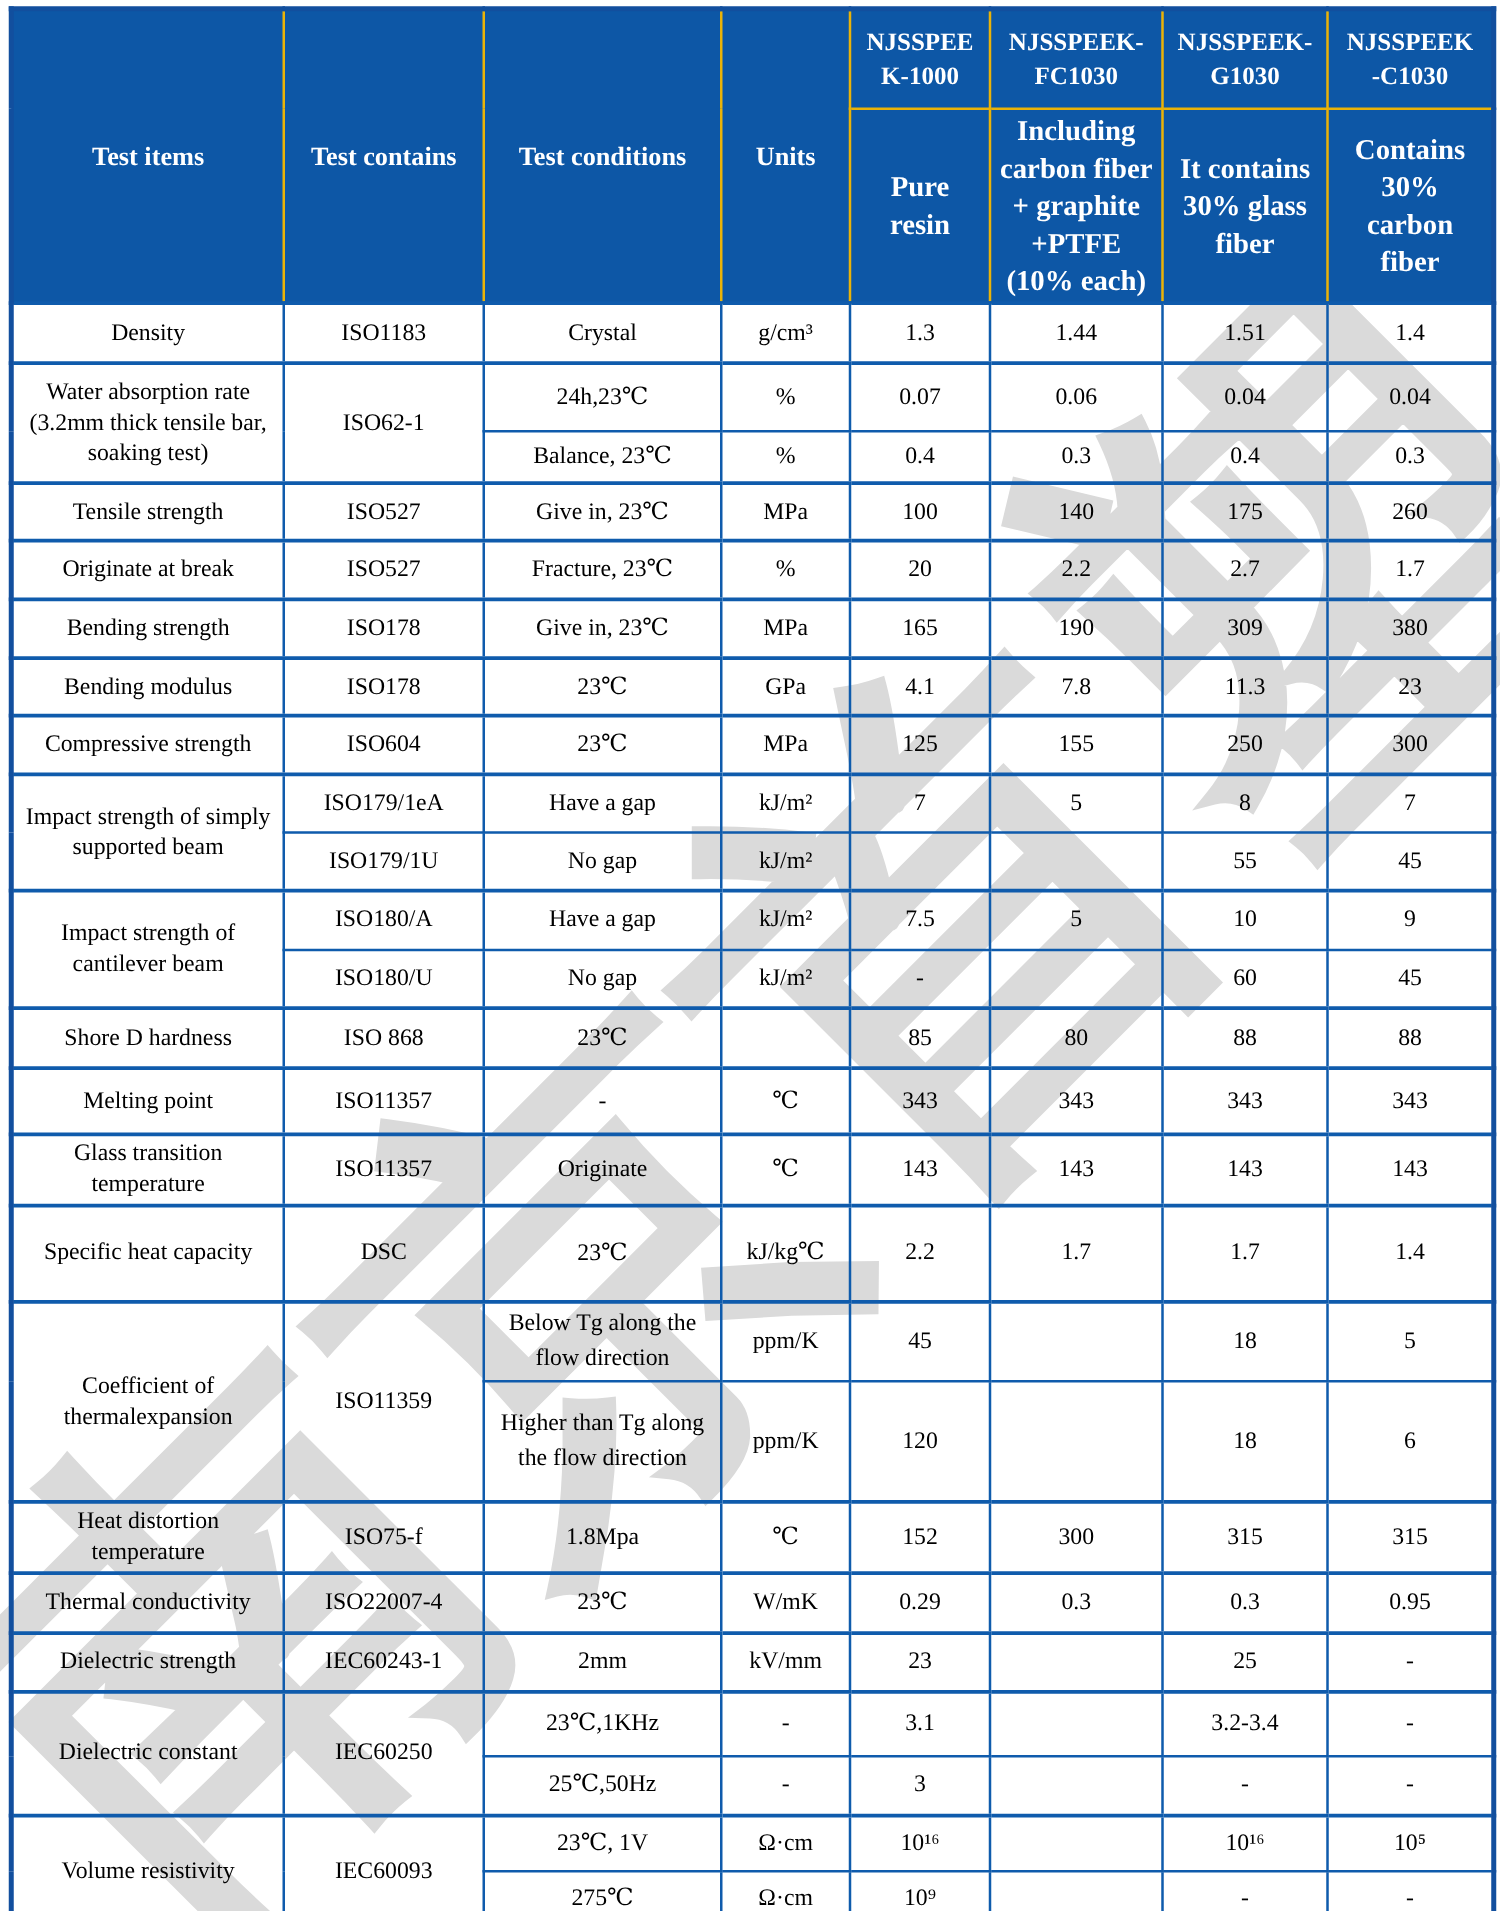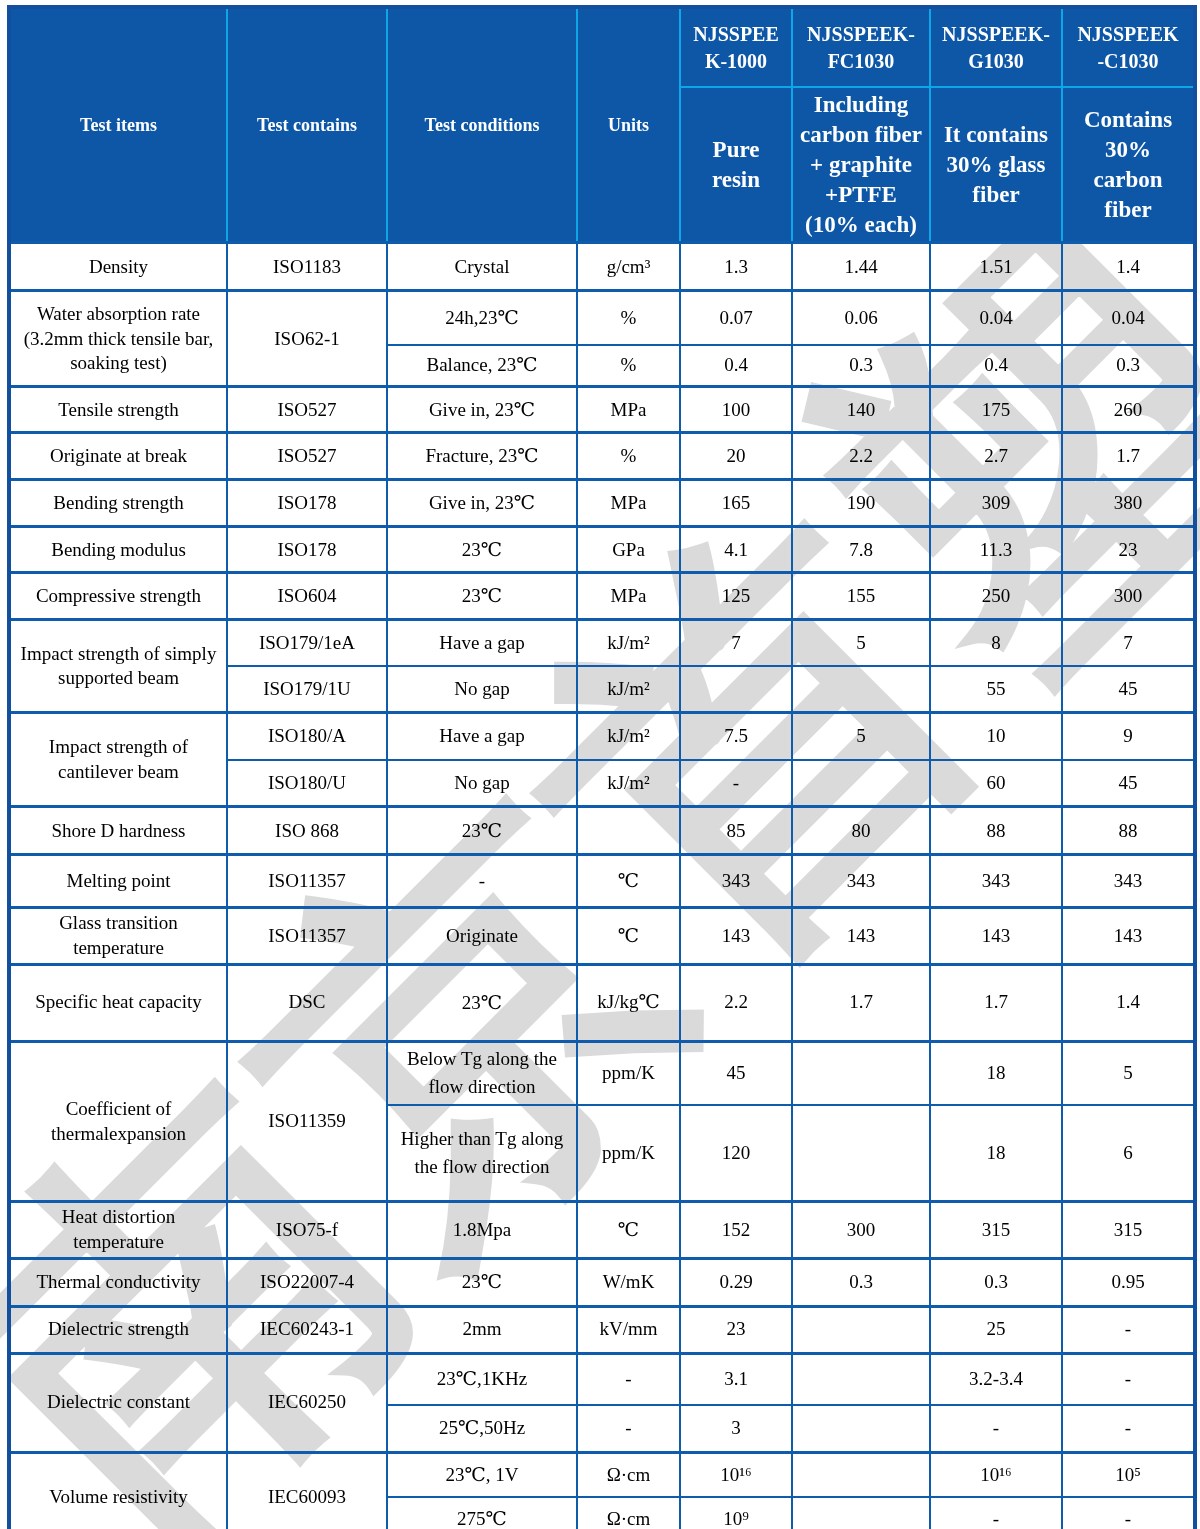--- a/index.html
+++ b/index.html
@@ -28,26 +28,26 @@
   col.c-crit{width:160px}
   col.c-cond{width:190px}
   col.c-unit{width:103px}
   col.c-v1{width:112px}
   col.c-v2{width:138px}
   col.c-v3{width:132px}
   col.c-v4{width:133px}
 
   thead th{
     background:#0d57a6;color:#ffffff;font-weight:bold;
-    border:2px solid #0ea5e9;text-align:center;vertical-align:middle;
+    border:2px solid #eab308;text-align:center;vertical-align:middle;
     padding:2px 6px;
   }
   thead tr.r-name{height:80px}
   thead tr.r-desc{height:130px}
-  th.h-static{font-size:18px;}
+  th.h-static{font-size:21px;}
   th.pname{font-size:20px;white-space:pre-line;line-height:1.35;}
   th.pdesc{font-size:23px;line-height:1.3;}
 
   tbody td{
     border:2px solid #0f5bac;border-top-width:3px;
     background:transparent;color:#000;
     text-align:center;vertical-align:middle;
     font-size:19px;line-height:1.3;padding:2px 5px;
   }
   

